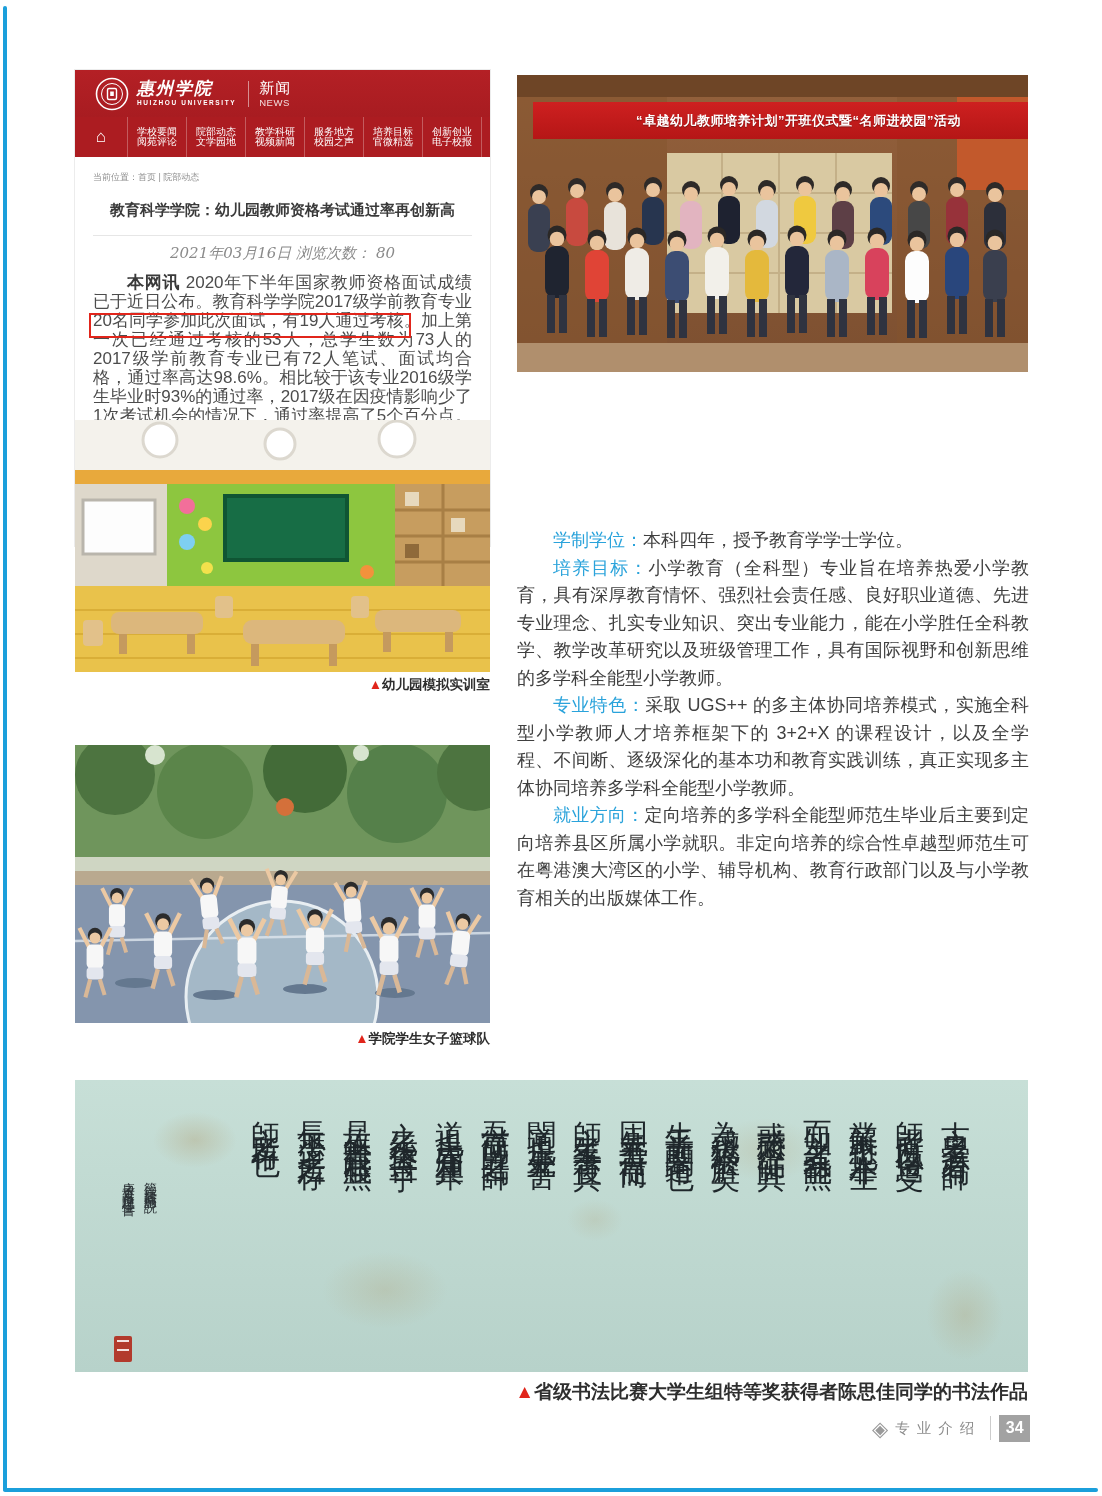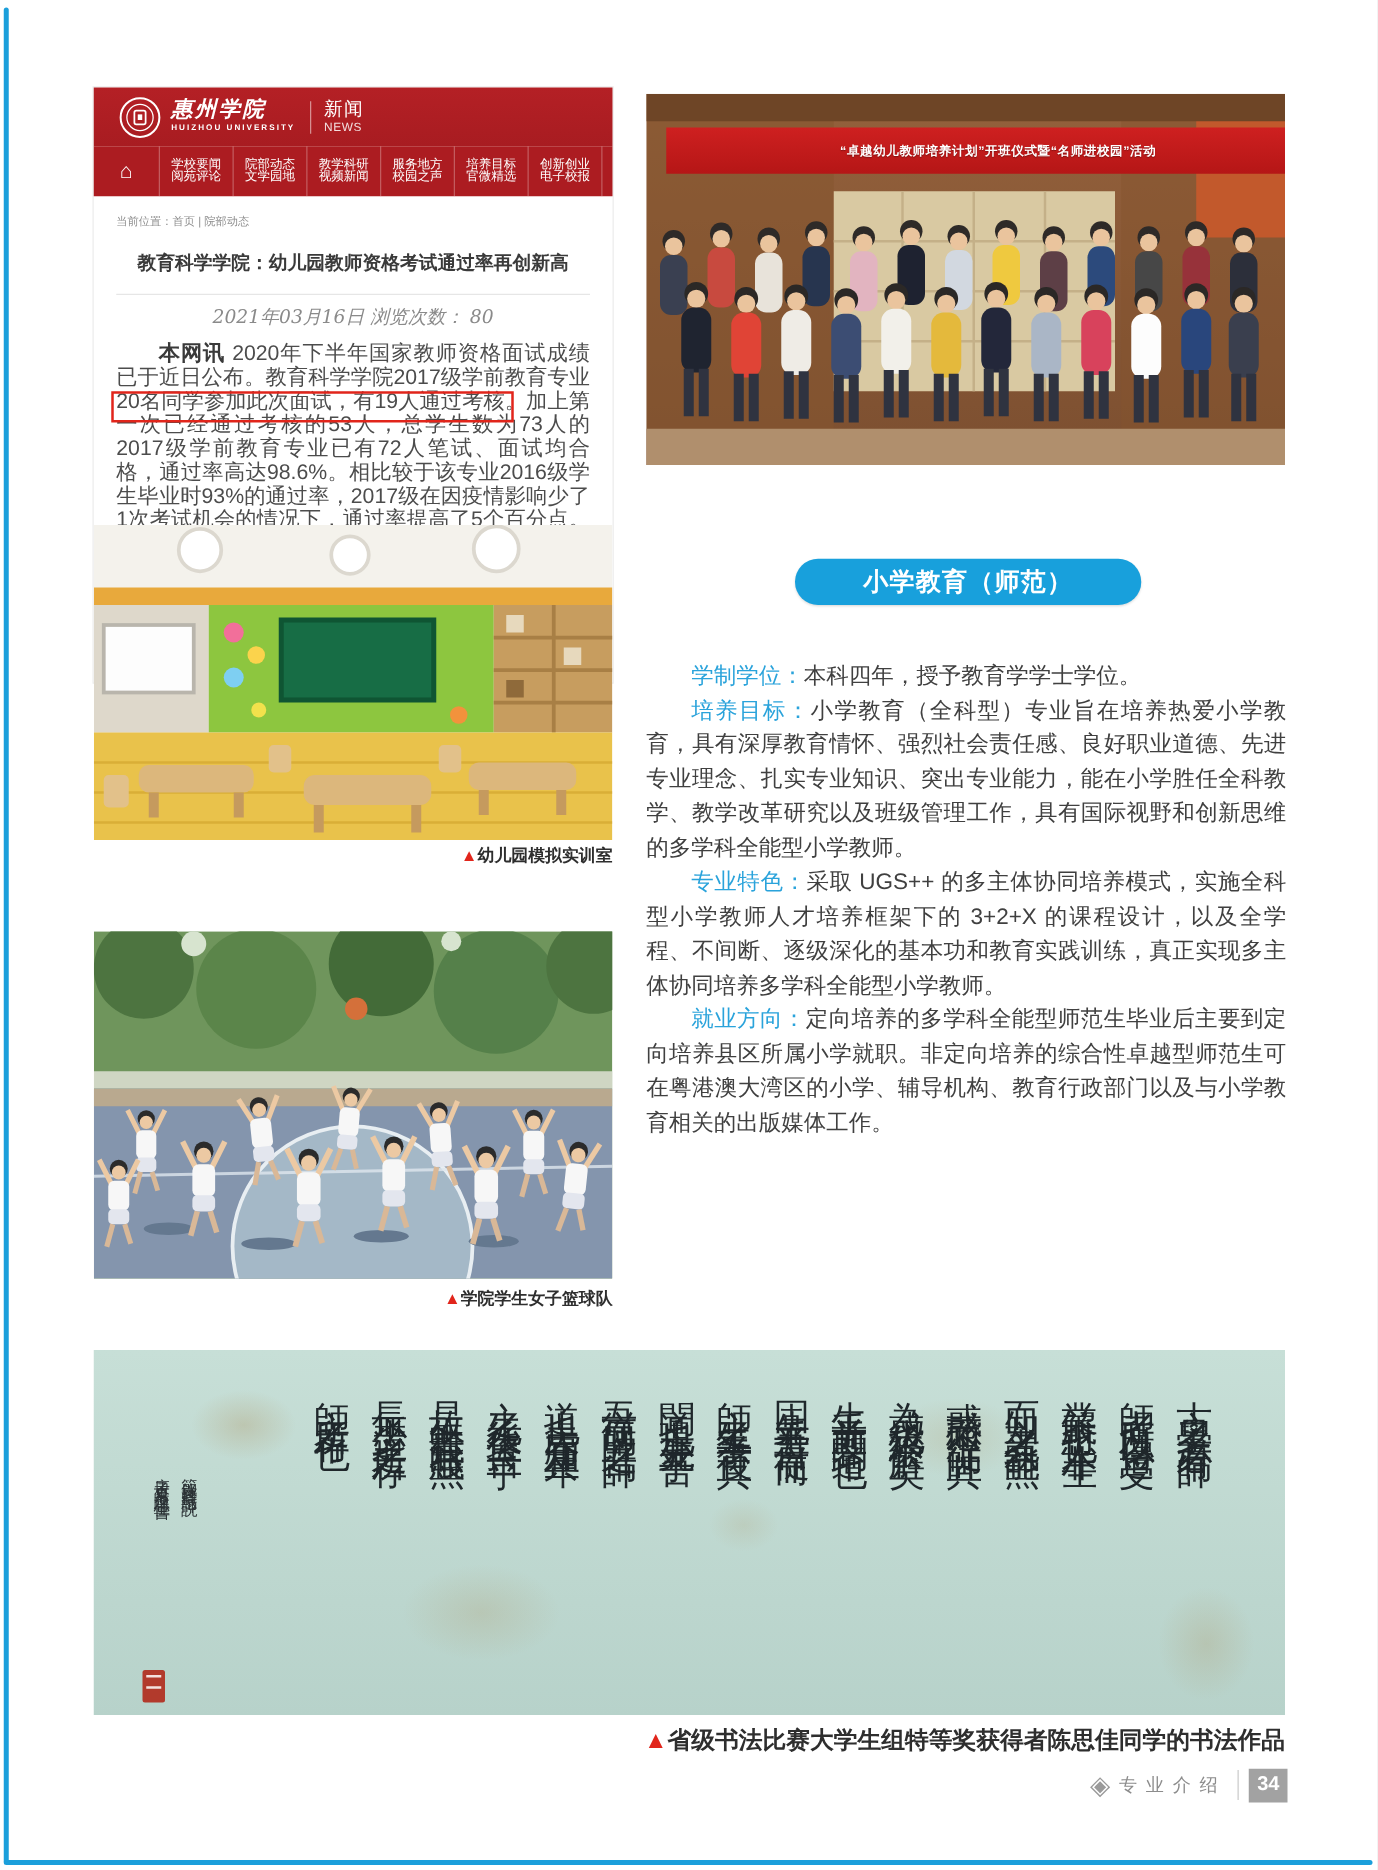--- a/index.html
+++ b/index.html
@@ -37,21 +37,21 @@
   .nc-caption{margin:14px 18px 0;padding-bottom:14px;text-align:right;font-size:13.5px;font-weight:bold;
               color:#2e2e2e;letter-spacing:.3px;}
   .tri{color:#e1251b;}
 
   
   .photo{position:absolute;overflow:hidden;}
   .photo svg{display:block;}
   .group-photo{left:517px;top:75px;width:511px;height:297px;}
   .gp-banner{position:absolute;left:16px;top:27px;width:531px;height:37px;background:linear-gradient(#ce2020,#b51616);
              border-radius:0;display:flex;align-items:center;justify-content:center;color:#fff;
-             font-size:10px;font-weight:bold;letter-spacing:.5px;text-shadow:0 1px 1px rgba(0,0,0,.35);}
+             font-size:13px;font-weight:bold;letter-spacing:.5px;text-shadow:0 1px 1px rgba(0,0,0,.35);}
   .kind-photo{left:75px;top:420px;width:415px;height:252px;}
   .bask-photo{left:75px;top:745px;width:415px;height:278px;}
 
   .cap{position:absolute;left:75px;width:415px;text-align:right;font-size:13.5px;font-weight:bold;color:#2e2e2e;}
   .cap-kind{top:676px;}
   .cap-bask{top:1030px;}
 
   
   .prog-pill{position:absolute;left:636px;top:447px;width:277px;height:37px;border-radius:19px;
              background:#18a0dc;display:flex;align-items:center;justify-content:center;color:#fff;
@@ -296,21 +296,20 @@
       <use href="#plyr" transform="translate(240,172) scale(1.3)"></use>
       <use href="#plyr" transform="translate(276,144) scale(1.2) rotate(-4)"></use>
       <use href="#plyr" transform="translate(314,180) scale(1.35)"></use>
       <use href="#plyr" transform="translate(352,150) scale(1.2)"></use>
       <use href="#plyr" transform="translate(388,176) scale(1.25) rotate(6)"></use>
       <use href="#plyr" transform="translate(20,190) scale(1.2)"></use>
     </svg>
   </div>
   <div class="cap cap-bask"><span class="tri">▲</span><span>学院学生女子篮球队</span></div>
 
-  <div class="prog-pill">小学教育（师范）</div>
   <div class="prog-text">
     <p><span class="blabel">学制学位：</span><span>本科四年，授予教育学学士学位。</span></p>
     <p><span class="blabel">培养目标：</span><span>小学教育（全科型）专业旨在培养热爱小学教育，具有深厚教育情怀、强烈社会责任感、良好职业道德、先进专业理念、扎实专业知识、突出专业能力，能在小学胜任全科教学、教学改革研究以及班级管理工作，具有国际视野和创新思维的多学科全能型小学教师。</span></p>
     <p><span class="blabel">专业特色：</span><span>采取 UGS++ 的多主体协同培养模式，实施全科型小学教师人才培养框架下的 3+2+X 的课程设计，以及全学程、不间断、逐级深化的基本功和教育实践训练，真正实现多主体协同培养多学科全能型小学教师。</span></p>
     <p><span class="blabel">就业方向：</span><span>定向培养的多学科全能型师范生毕业后主要到定向培养县区所属小学就职。非定向培养的综合性卓越型师范生可在粤港澳大湾区的小学、辅导机构、教育行政部门以及与小学教育相关的出版媒体工作。</span></p>
   </div>
 
   <div class="callig">
     <div class="callig-cols">
       <div class="col">古之學者必有師</div>

